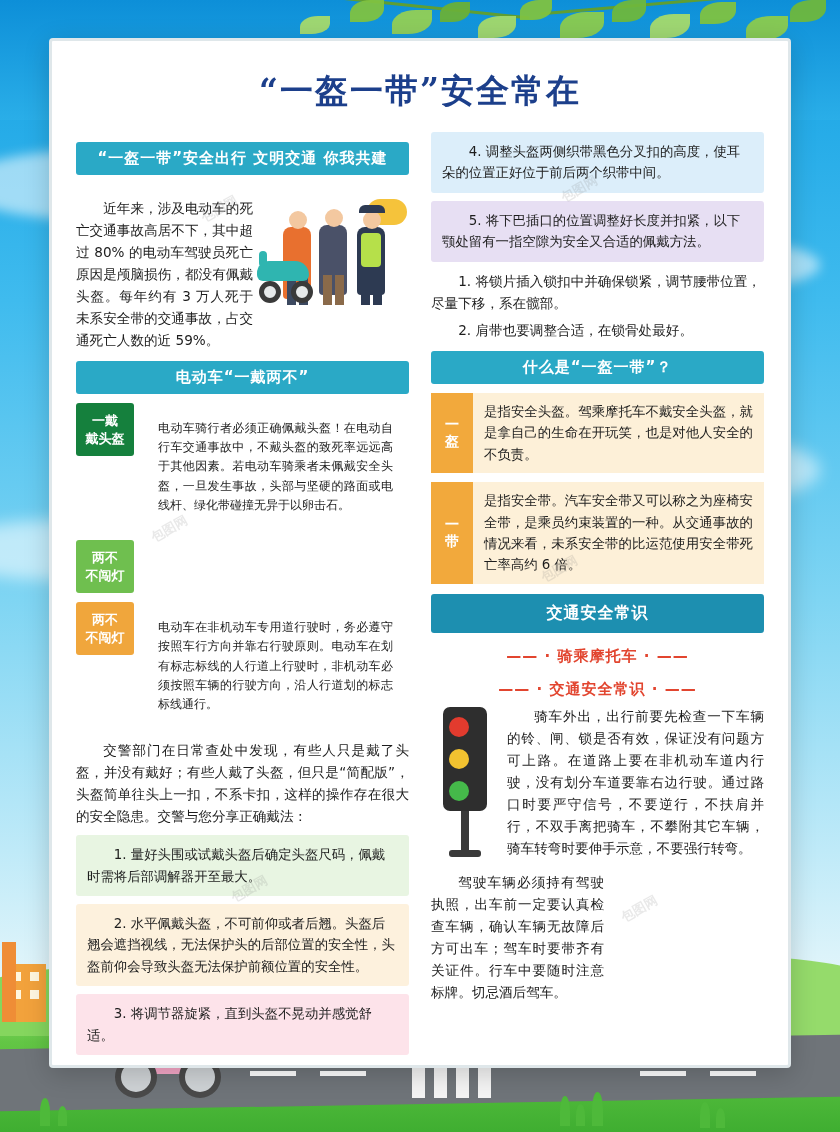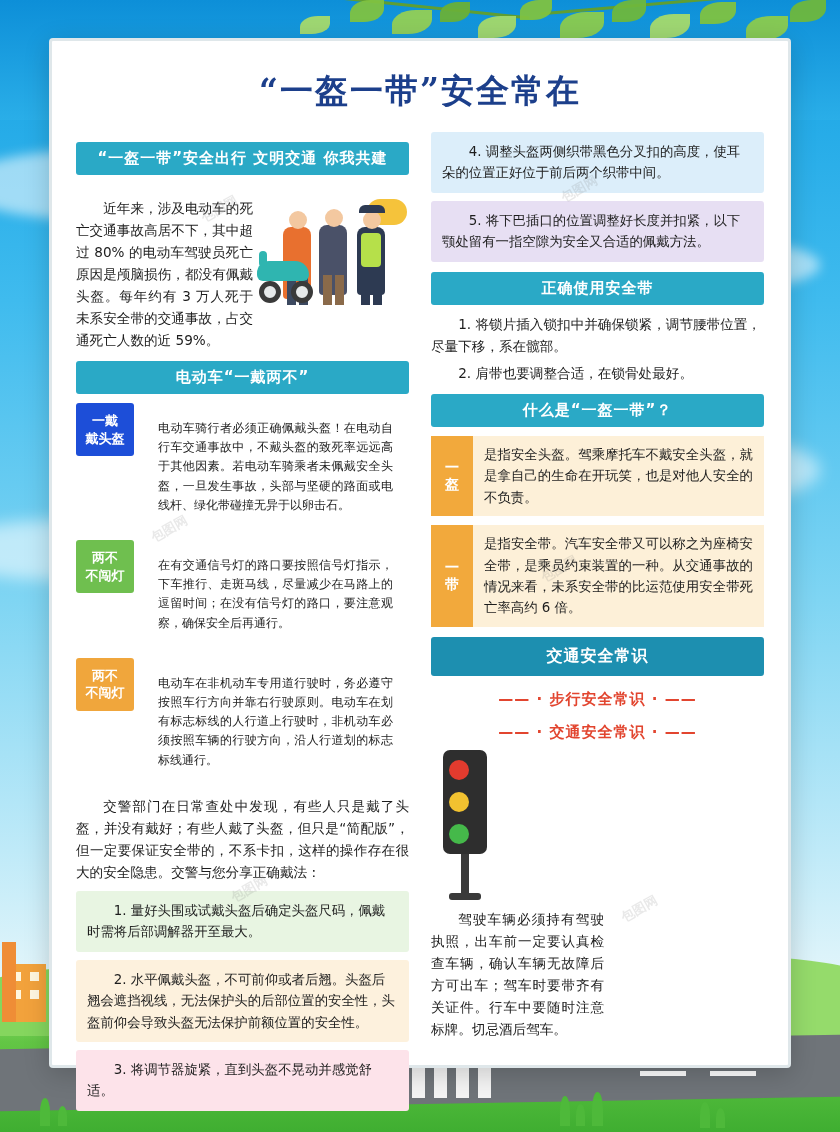--- a/index.html
+++ b/index.html
@@ -73,21 +73,21 @@
   .illus{position:absolute;right:0;top:2px;width:152px;height:128px;}
   
   .fig{position:absolute;}
   .head{position:absolute;border-radius:50%;}
   
   .rowbox{display:flex;gap:8px;align-items:flex-start;margin:9px 0;}
   .tag{
     flex:0 0 54px;width:54px;color:#fff;font-weight:bold;font-size:13px;
     text-align:center;line-height:1.35;padding:9px 2px;border-radius:3px;
   }
-  .tag.blue{background:#1d4ed8;}
+  .tag.blue{background:#15803d;}
   .tag.green{background:#6fbf4f;}
   .tag.orange{background:#f0a63c;}
   .rowbox p{margin:16px;font-size:12px;line-height:1.6;text-align:justify;color:#1d1d1d;}
   
   .note{font-size:13.4px;line-height:1.6;padding:9px 11px;margin:8px 0;border-radius:3px;text-indent:2em;color:#1d1d1d;}
   .note.green{background:#e8f5e2;}
   .note.cream{background:#fdf1dd;}
   .note.pink{background:#fde3ea;}
   .note.blue{background:#dceefa;}
   .note.purple{background:#e7dff3;}
@@ -230,72 +230,71 @@
       <div class="hbar">电动车“一戴两不”</div>
 
       <div class="rowbox">
         <div class="tag blue" style="white-space:pre-line;">一戴
 戴头盔</div>
         <p>电动车骑行者必须正确佩戴头盔！在电动自行车交通事故中，不戴头盔的致死率远远高于其他因素。若电动车骑乘者未佩戴安全头盔，一旦发生事故，头部与坚硬的路面或电线杆、绿化带碰撞无异于以卵击石。</p>
       </div>
       <div class="rowbox">
         <div class="tag green" style="white-space:pre-line;">两不
 不闯灯</div>
-        <p>在有交通信号灯的路口要按照信号灯指示，下车推行、走斑马线，尽量减少在马路上的逗留时间；在没有信号灯的路口，要注意观察，确保安全后再通行。</p>
       </div>
       <div class="rowbox">
         <div class="tag orange" style="white-space:pre-line;">两不
 不闯灯</div>
         <p>电动车在非机动车专用道行驶时，务必遵守按照车行方向并靠右行驶原则。电动车在划有标志标线的人行道上行驶时，非机动车必须按照车辆的行驶方向，沿人行道划的标志标线通行。</p>
       </div>
 
 
-      <p class="body">交警部门在日常查处中发现，有些人只是戴了头盔，并没有戴好；有些人戴了头盔，但只是“简配版”，但一定要保证安全带的，不系卡扣，这样的操作存在很大的安全隐患。交警与您分享正确戴法：</p>
+      <p class="body">交警部门在日常查处中发现，有些人只是戴了头盔，并没有戴好；有些人戴了头盔，但只是“简配版”，头盔简单往头上一扣，不系卡扣，这样的操作存在很大的安全隐患。交警与您分享正确戴法：</p>
 
       <div class="note green">1. 量好头围或试戴头盔后确定头盔尺码，佩戴时需将后部调解器开至最大。</div>
       <div class="note cream">2. 水平佩戴头盔，不可前仰或者后翘。头盔后翘会遮挡视线，无法保护头的后部位置的安全性，头盔前仰会导致头盔无法保护前额位置的安全性。</div>
       <div class="note pink">3. 将调节器旋紧，直到头盔不晃动并感觉舒适。</div>
     </div>
 
     <div class="col">
 
       <div class="note blue" style="margin-top:0;">4. 调整头盔两侧织带黑色分叉扣的高度，使耳朵的位置正好位于前后两个织带中间。</div>
       <div class="note purple">5. 将下巴插口的位置调整好长度并扣紧，以下颚处留有一指空隙为安全又合适的佩戴方法。</div>
 
-      <div class="hbar">正确使用安全带</div>
 
       <p class="numlist">1. 将锁片插入锁扣中并确保锁紧，调节腰带位置，尽量下移，系在髋部。</p>
       <p class="numlist">2. 肩带也要调整合适，在锁骨处最好。</p>
 
       <div class="hbar">什么是“一盔一带”？</div>
 
       <div class="arrowrow">
         <div class="arrowtag" style="white-space:pre-line;">一
 盔</div>
         <div class="arrowbody">是指安全头盔。驾乘摩托车不戴安全头盔，就是拿自己的生命在开玩笑，也是对他人安全的不负责。</div>
       </div>
       <div class="arrowrow">
         <div class="arrowtag" style="white-space:pre-line;">一
 带</div>
         <div class="arrowbody">是指安全带。汽车安全带又可以称之为座椅安全带，是乘员约束装置的一种。从交通事故的情况来看，未系安全带的比运范使用安全带死亡率高约 6 倍。</div>
       </div>
 
       <div class="hbar deep tall">交通安全常识</div>
 
-      <div class="subhead">—— · 步行安全常识 · ——</div>
+      <div class="subhead">—— · 骑乘摩托车 · ——</div>
 
       <div class="subhead">—— · 交通安全常识 · ——</div>
       <div class="tl">
         <div class="tl-box"></div>
         <div class="tl-lamp" style="top:10px;background:#e23b2e;"></div>
         <div class="tl-lamp" style="top:42px;background:#f2c230;"></div>
         <div class="tl-lamp" style="top:74px;background:#45b94a;"></div>
         <div class="tl-pole"></div>
         <div class="tl-base"></div>
       </div>
+      <p class="body">骑车外出，出行前要先检查一下车辆的铃、闸、锁是否有效，保证没有问题方可上路。在道路上要在非机动车道内行驶，没有划分车道要靠右边行驶。通过路口时要严守信号，不要逆行，不扶肩并行，不双手离把骑车，不攀附其它车辆，骑车转弯时要伸手示意，不要强行转弯。</p>
       <div class="clr"></div>
 
       <div class="carwrap">
         
         
         
         
         
         
         

